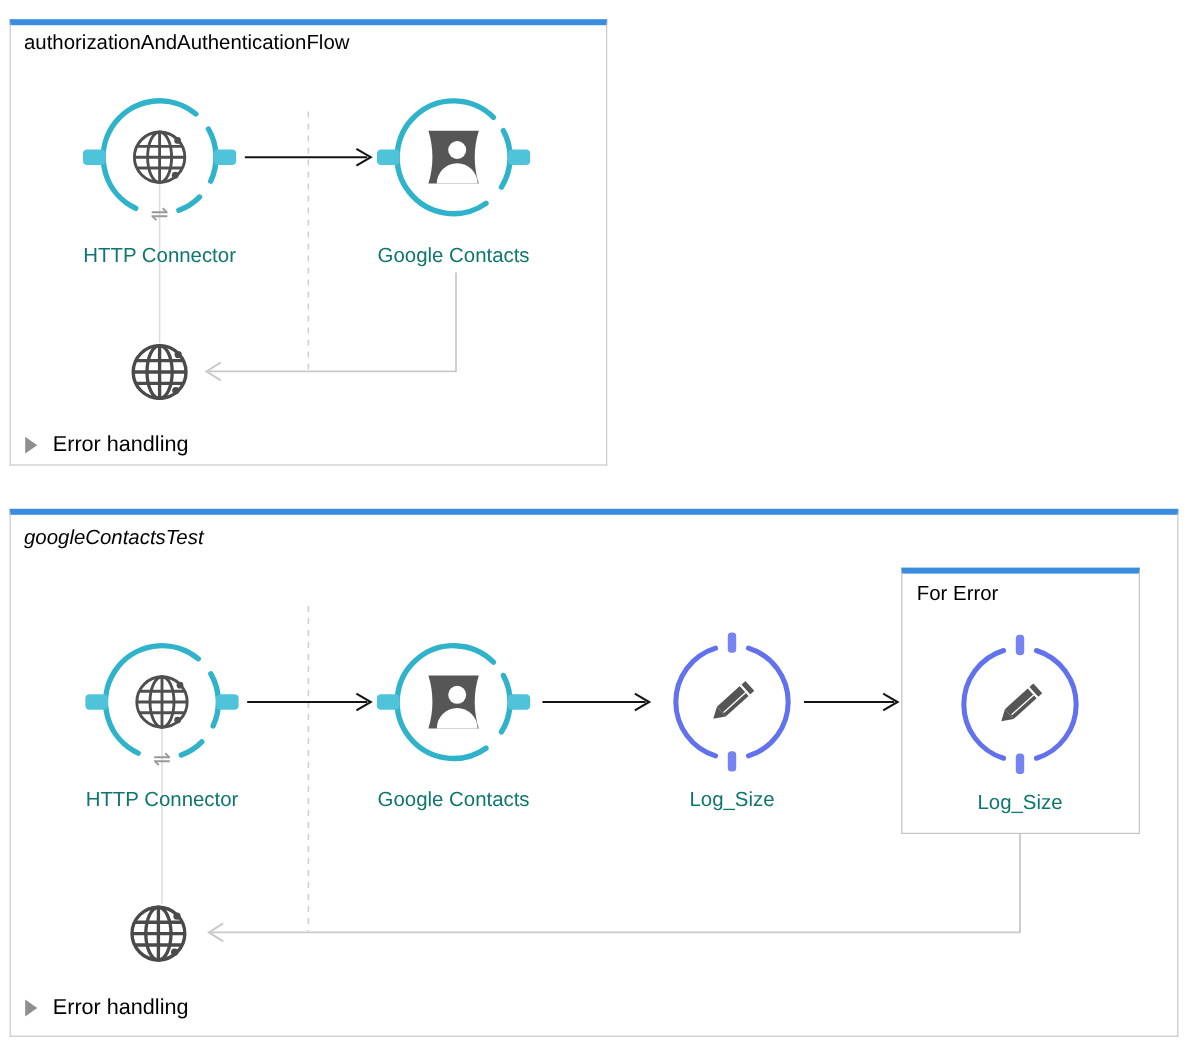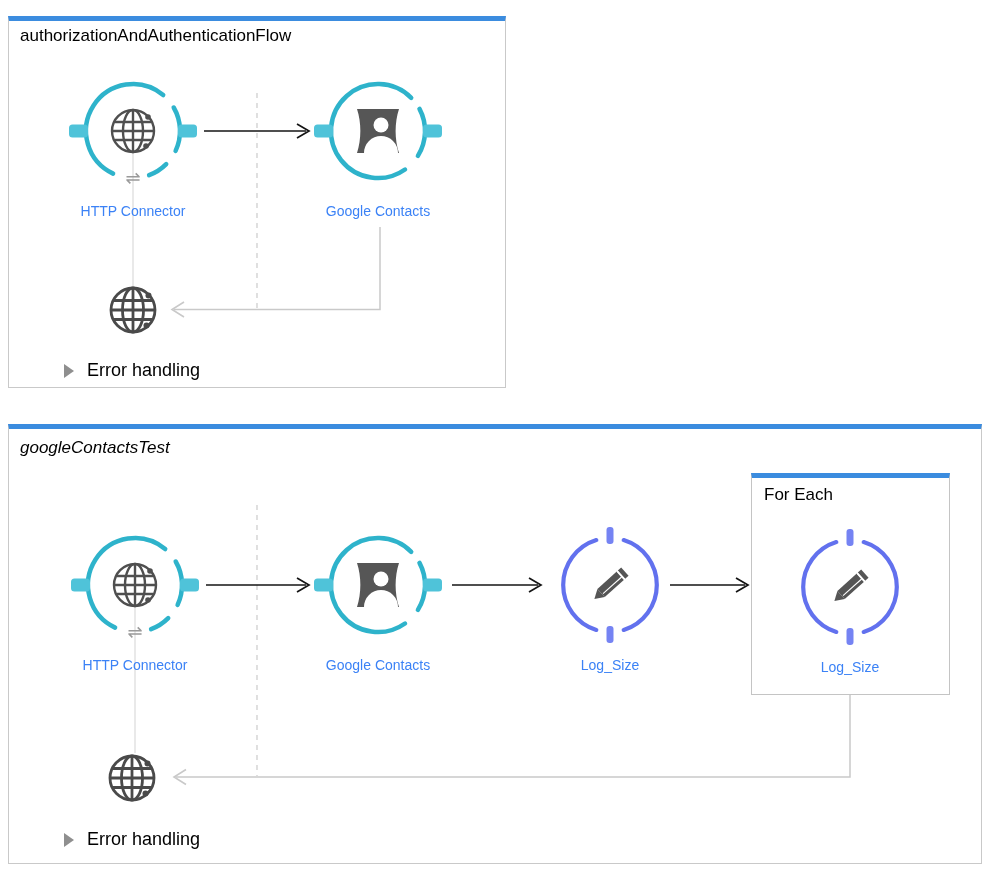--- a/index.html
+++ b/index.html
@@ -8,24 +8,24 @@
   .flow-group{position:absolute;left:0;top:0;width:994px;height:874px;padding-left:45px;}
   .flow-box{position:absolute;box-sizing:border-box;background:transparent;
             border:1px solid #c9c9c9;border-top:5px solid #3b8cdf;}
   .scope-box{position:absolute;box-sizing:border-box;background:transparent;
              border:1px solid #c4c4c4;border-top:5px solid #3b8cdf;}
   .flow-title{position:absolute;font-size:17px;color:#000;white-space:nowrap;}
   .scope-title{position:absolute;font-size:17px;color:#000;white-space:nowrap;}
   .connectors{position:absolute;left:0;top:0;pointer-events:none;}
   .node{position:absolute;width:128px;height:128px;}
   .node svg{display:block;}
-  .node-label{position:absolute;width:180px;text-align:center;font-size:14px;color:#3b82f6;white-space:nowrap;}
+  .node-label{position:absolute;width:180px;text-align:center;font-size:17px;color:#0f766e;white-space:nowrap;}
   .swap{position:absolute;width:28px;text-align:center;font-size:18px;color:#9a9a9a;line-height:1;}
   .err-globe{position:absolute;width:52px;height:52px;}
-  .eh-row{position:absolute;display:flex;align-items:center;gap:13px;margin-left:43px;}
+  .eh-row{position:absolute;display:flex;align-items:center;gap:13px;}
   .tri{width:0;height:0;border-top:7px solid transparent;border-bottom:7px solid transparent;
        border-left:10px solid #8f8f8f;}
   .eh-label{font-size:18px;color:#000;white-space:nowrap;}
 </style>
 </head>
 <body>
 
 <div id="canvas">
 
   <div class="flow-group">
@@ -192,21 +192,21 @@
           <polygon points="-21,0 -12,-5.5 -12,5.5" fill="#555555"></polygon>
           <rect x="-12" y="-5.5" width="26" height="11" fill="#555555"></rect>
           <rect x="15.5" y="-5.5" width="4.5" height="11" fill="#555555"></rect>
           <line x1="14.5" y1="-5.5" x2="14.5" y2="5.5" stroke="#ffffff" stroke-width="1.6"></line>
           <line x1="-11" y1="1.8" x2="14" y2="1.8" stroke="#ffffff" stroke-width="1.1"></line>
         </g>
       </svg>
     </div>
 
     <div class="scope-box" style="left:751px;top:473px;width:199px;height:222px;"></div>
-    <div class="scope-title" style="left:764px;top:485px;">For Each</div>
+    <div class="scope-title" style="left:764px;top:485px;">For Error</div>
 
     <div class="node" style="left:786px;top:523px;">
       <svg width="128" height="128" viewBox="-64 -64 128 128">
         <g stroke="#6271ee" stroke-width="4.2" fill="none" stroke-linecap="round">
           <path d="M -13.7 -44.9 A 47 47 0 0 0 -13.7 44.9"></path>
           <path d="M 13.7 44.9 A 47 47 0 0 0 13.7 -44.9"></path>
         </g>
         <rect x="-3.5" y="-58" width="7" height="17" rx="3" fill="#7583f3"></rect>
         <rect x="-3.5" y="41" width="7" height="17" rx="3" fill="#7583f3"></rect>
         <g transform="rotate(-42)">

